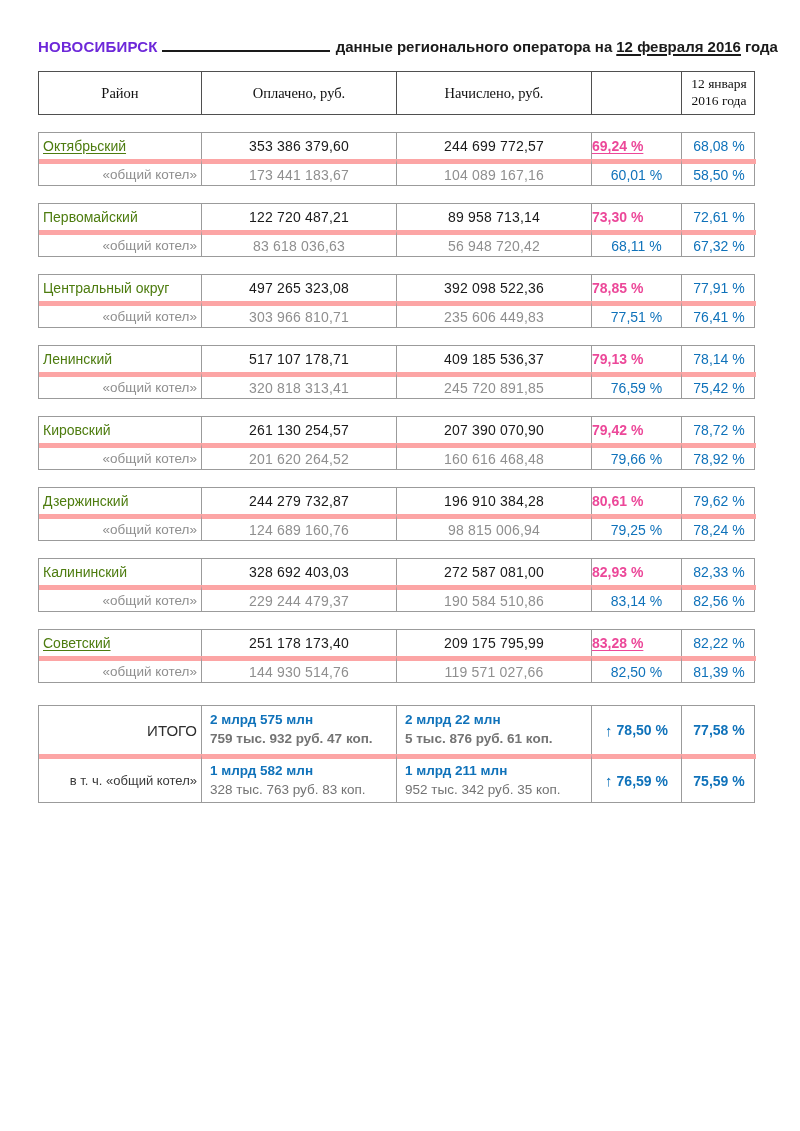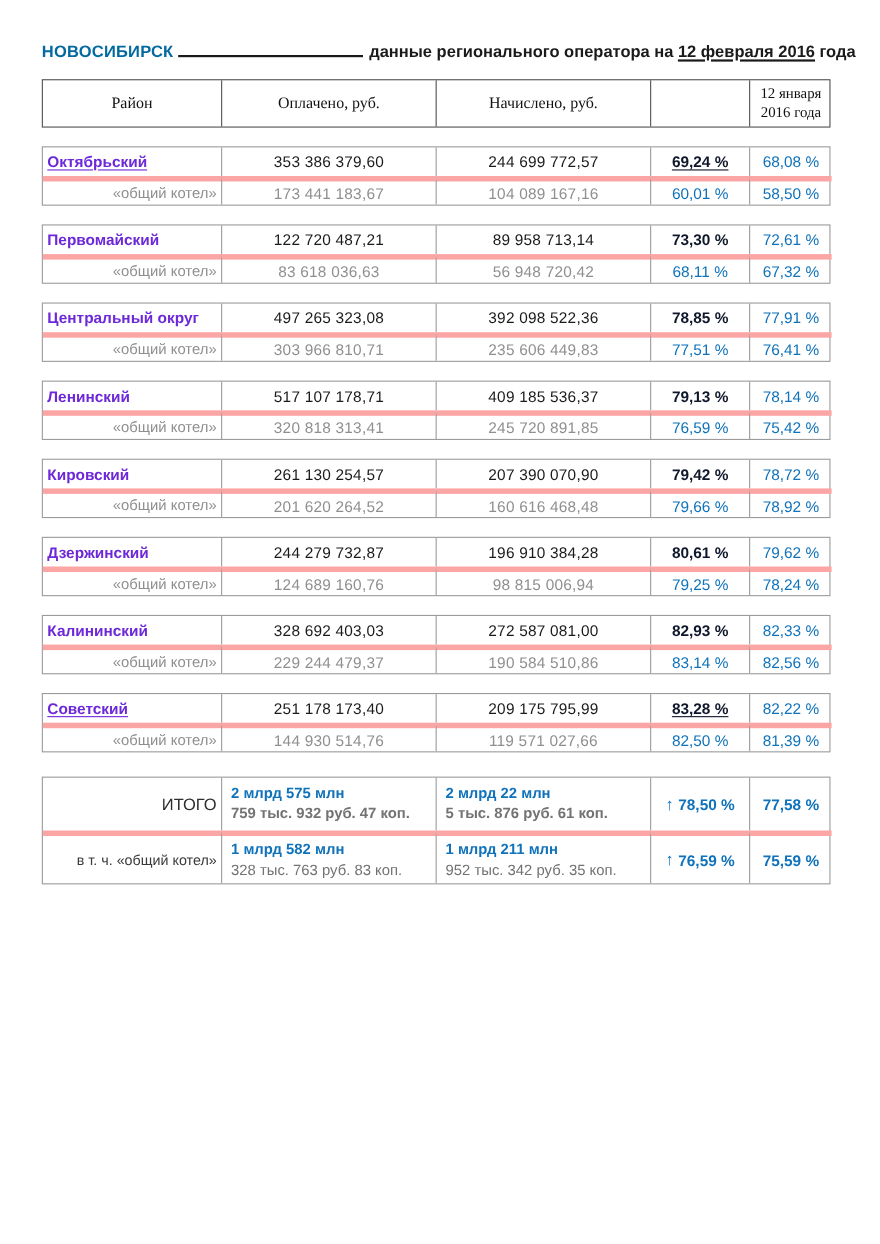--- a/index.html
+++ b/index.html
@@ -6,21 +6,21 @@
   body {
     width:800px; height:1131px; overflow:hidden;
     font-family:"Liberation Sans", sans-serif;
     color:#1f1f1f;
     -webkit-font-smoothing:antialiased;
   }
   .page { padding:38px 0 0 38px; }
 
   
   .title-row { display:flex; align-items:baseline; white-space:nowrap; margin-bottom:16px; }
-  .city { color:#0369a1; font-weight:bold; font-size:15px; letter-spacing:.2px; }
+  .city { color:#6d28d9; font-weight:bold; font-size:15px; letter-spacing:.2px; }
   .blank-line { display:inline-block; width:168px; border-bottom:2px solid #1a1a1a; margin:0 6px 0 4px; height:12px; }
   .title-text { font-weight:bold; font-size:15px; color:#1a1a1a; }
   .date-u { text-decoration:underline; text-decoration-thickness:2px; text-underline-offset:2px; margin:0 4px;text-align:center; }
 
   
   .grid {
     display:grid;
     grid-template-columns:162px 195px 195px 90px 75px;
     width:717px; box-sizing:border-box;
   }
@@ -32,24 +32,24 @@
   .header-box { border:1px solid #4f4f4f; }
   .header-box .cell { height:42px; justify-content:center; text-align:center;
     font-family:"Liberation Serif", serif; font-size:14.5px; color:#111; line-height:1.25; }
   .header-box .bl { border-left:1px solid #4f4f4f; }
   .header-box .prev-head { font-size:13.5px; padding:0 4px; }
 
   
   .block { border:1px solid #9b9b9b; margin-top:17px; }
   .block .cell { height:26px; }
   .name-cell { padding-left:4px; }
-  .dname { color:#6d28d9; font-weight:bold; font-size:14px; }
+  .dname { color:#4d7c0f; font-weight:normal; font-size:14px; }
   .u { text-decoration:underline; text-underline-offset:2px; }
   .num { justify-content:center; font-weight:normal; color:#1a1a1a; letter-spacing:.2px; }
-  .pct { justify-content:center; color:#0f172a; font-weight:bold; }
+  .pct { color:#ec4899; font-weight:bold; }
   .pct-prev { justify-content:center; color:#0f72ba; font-weight:normal; }
   .kotel-label { justify-content:flex-end; padding-right:4px; color:#8f8f8f; font-size:13.5px; }
   .knum { justify-content:center; color:#8f8f8f; font-weight:normal; letter-spacing:.2px; }
   .kpct { justify-content:center; color:#0f72ba; font-weight:normal; }
 
   
   .totals-box { border:1px solid #9b9b9b; margin-top:22px; }
   .totals-box .cell { height:48px; }
   .t-label { justify-content:flex-end; padding-right:4px; color:#2e2e2e; font-size:15px; }
   .t-label.small { font-size:13px; color:#3a3a3a; }

